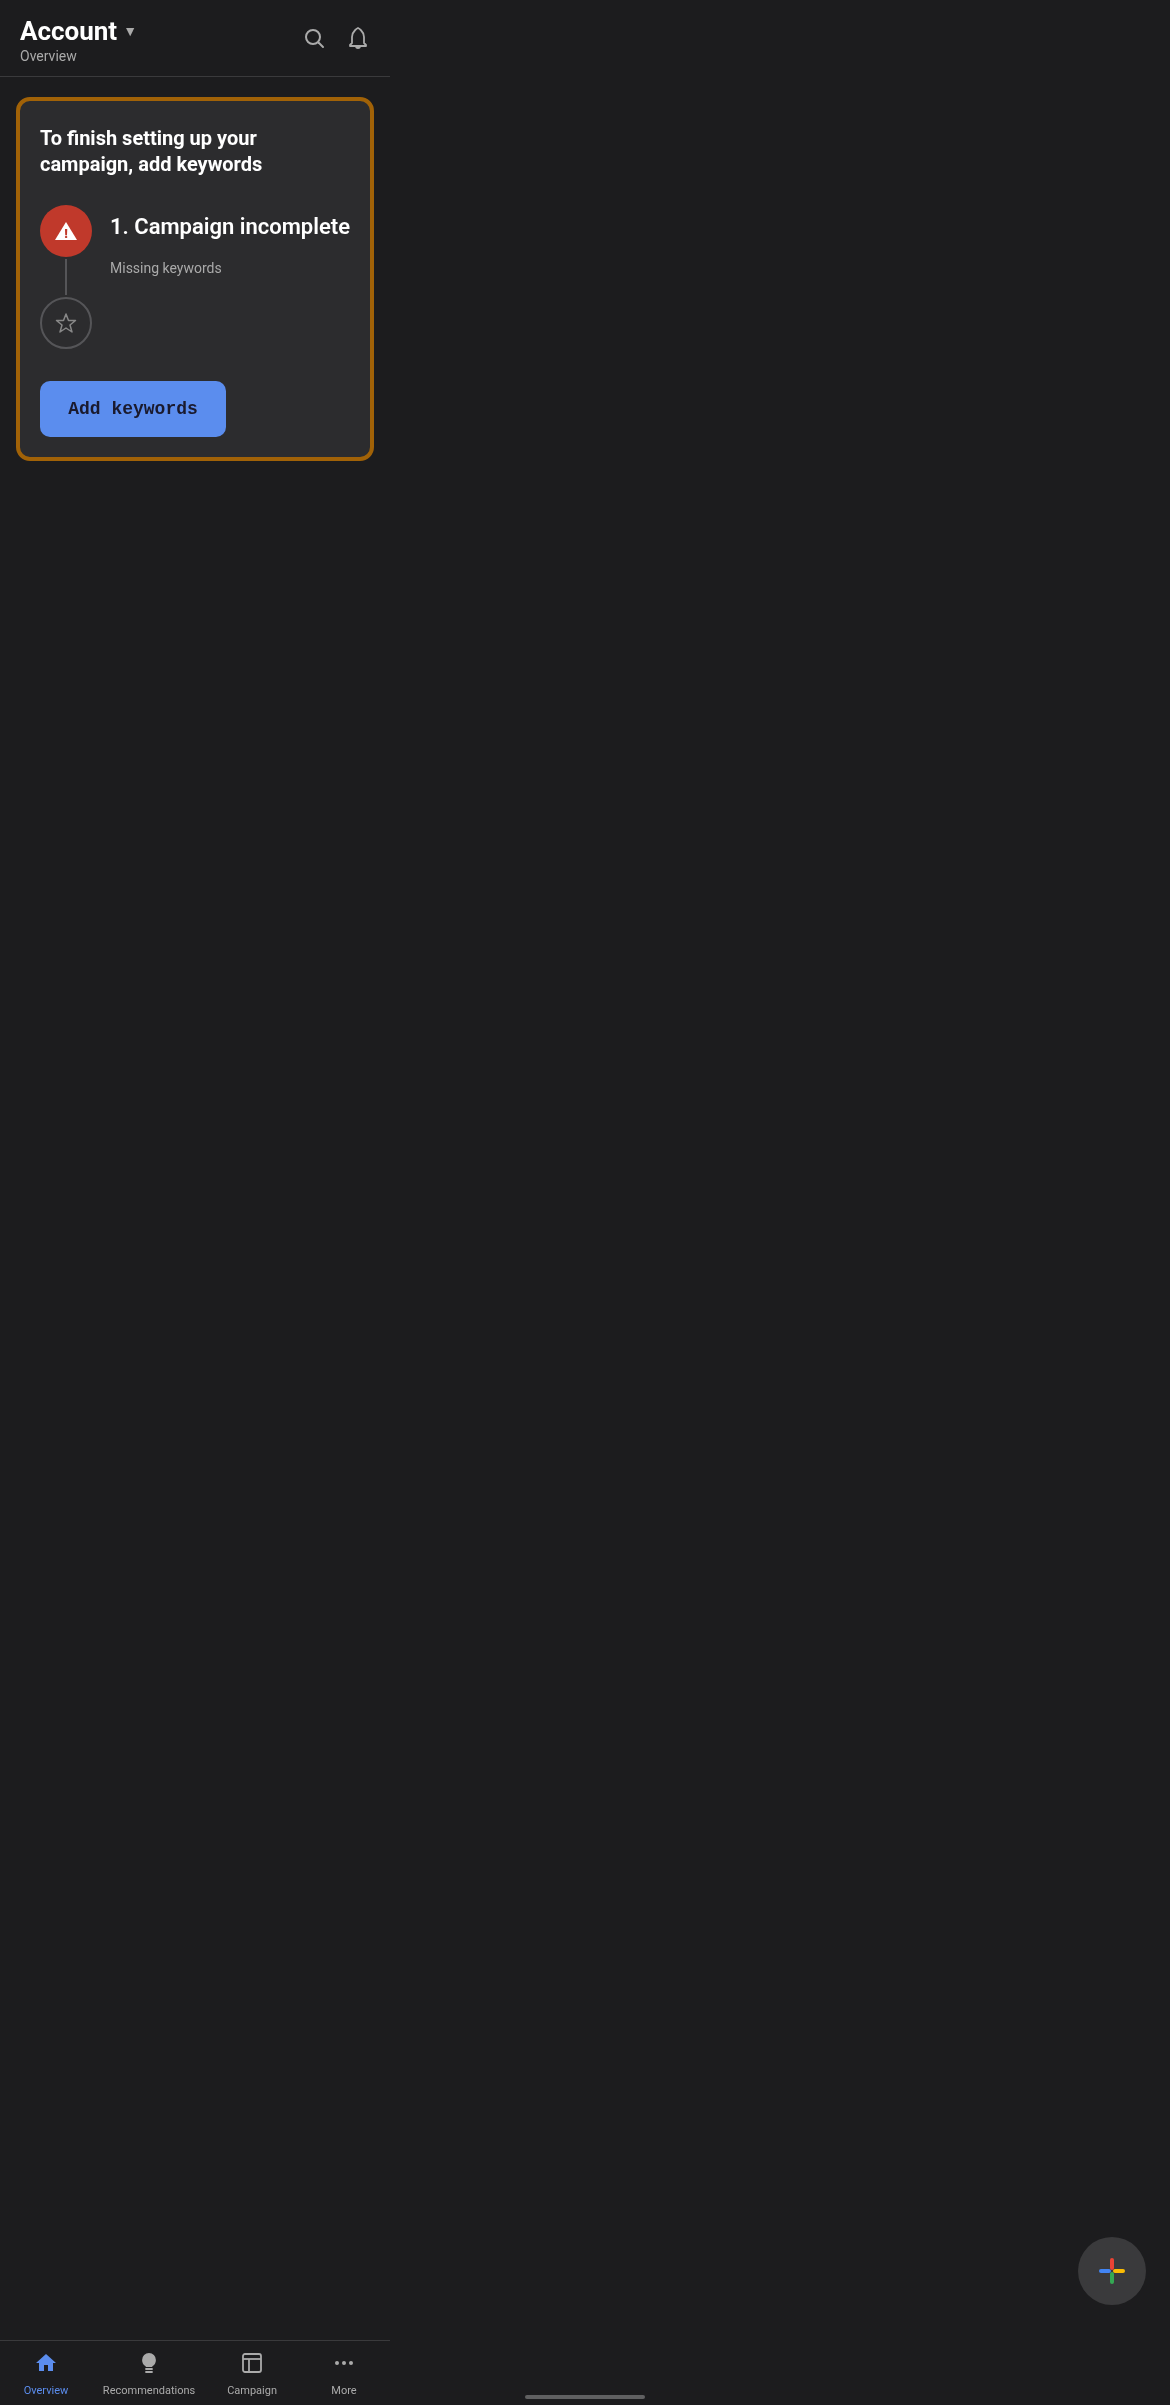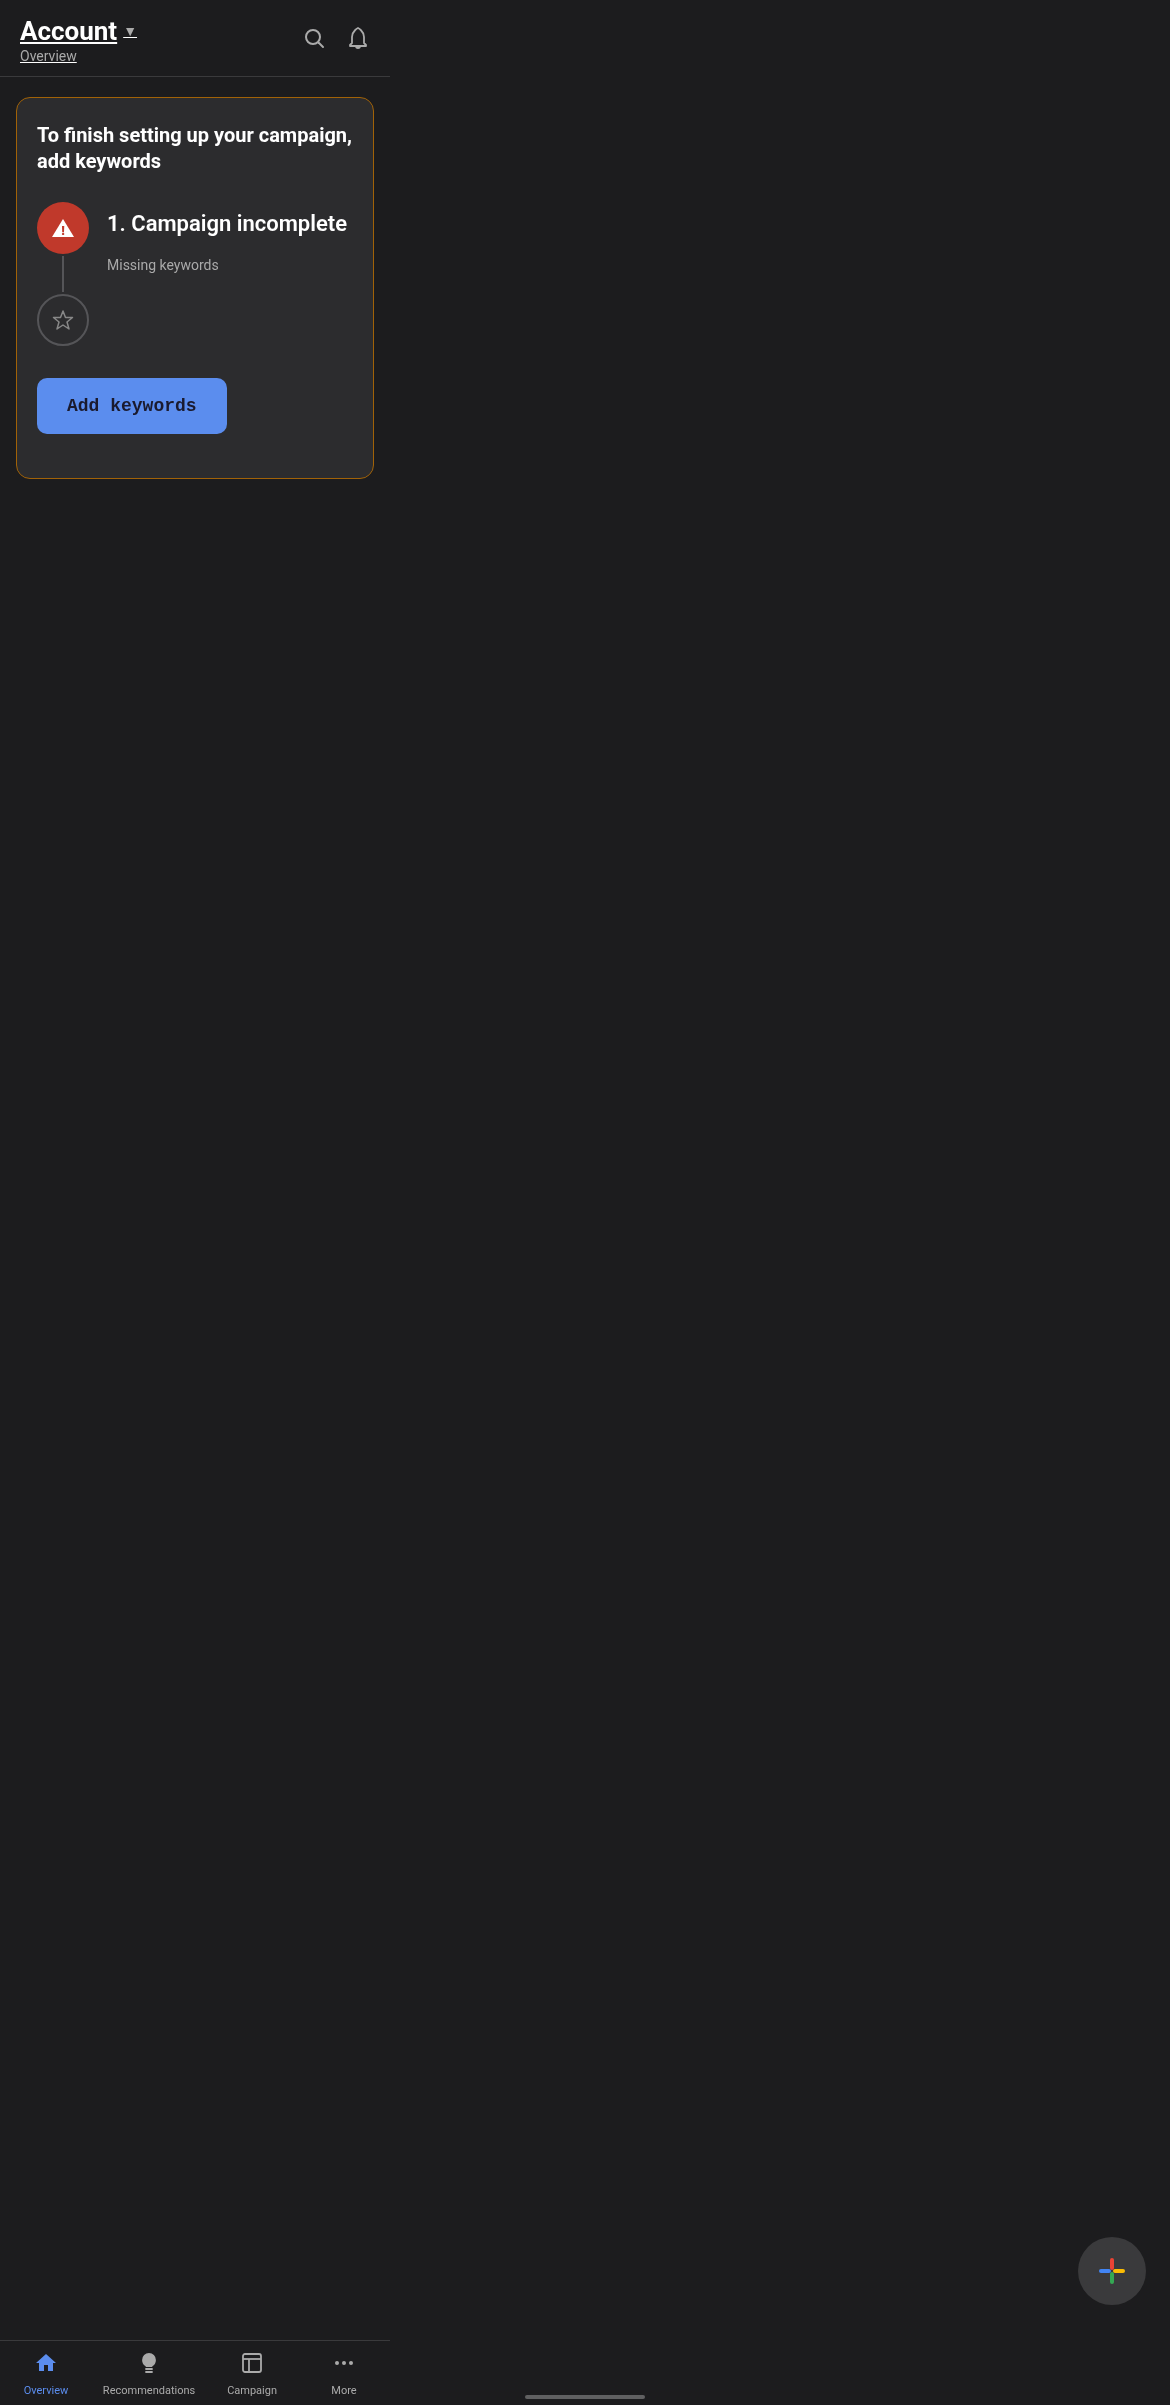--- a/index.html
+++ b/index.html
@@ -20,21 +20,20 @@
       display: flex;
       justify-content: space-between;
       align-items: center;
       padding: 16px 20px 12px 20px;
       background-color: #1c1c1e;
     }
 
     .header-left {
       display: flex;
       flex-direction: column;
-      text-decoration: underline;
     }
 
     .account-title {
       display: flex;
       align-items: center;
       gap: 6px;
       font-size: 26px;
       font-weight: 700;
       color: #ffffff;
     }
@@ -69,23 +68,23 @@
     }
 
     
     .main-content {
       padding: 20px 16px;
     }
 
     
     .setup-card {
       background-color: #2c2c2e;
-      border: 1px solid #a16207;
+      border: 4px solid #a16207;
       border-radius: 14px;
-      padding: 24px 20px 44px 20px;
+      padding: 24px 20px 20px 20px;
     }
 
     .setup-title {
       font-size: 20px;
       font-weight: 700;
       color: #ffffff;
       line-height: 1.3;
       margin-bottom: 28px;
     }
 

